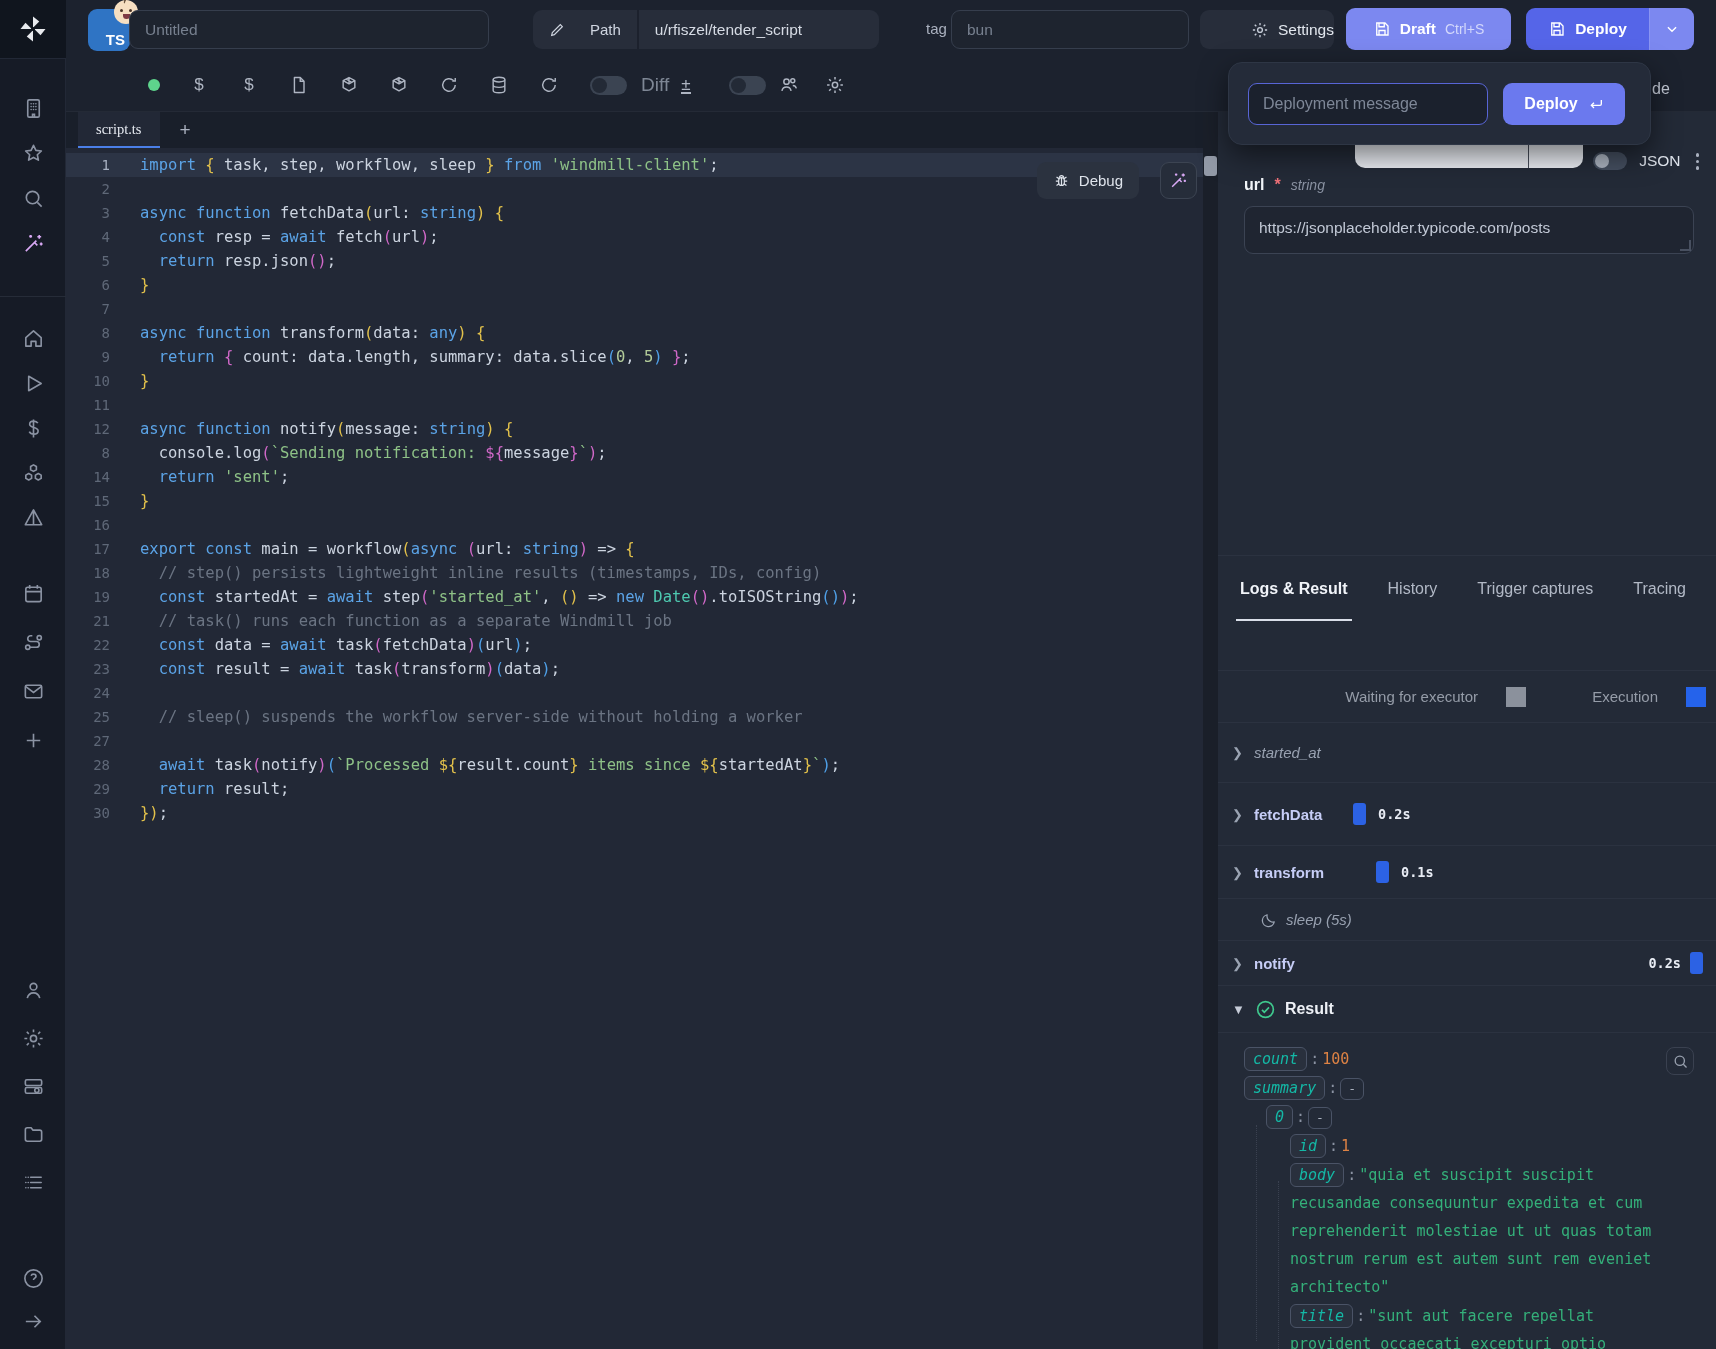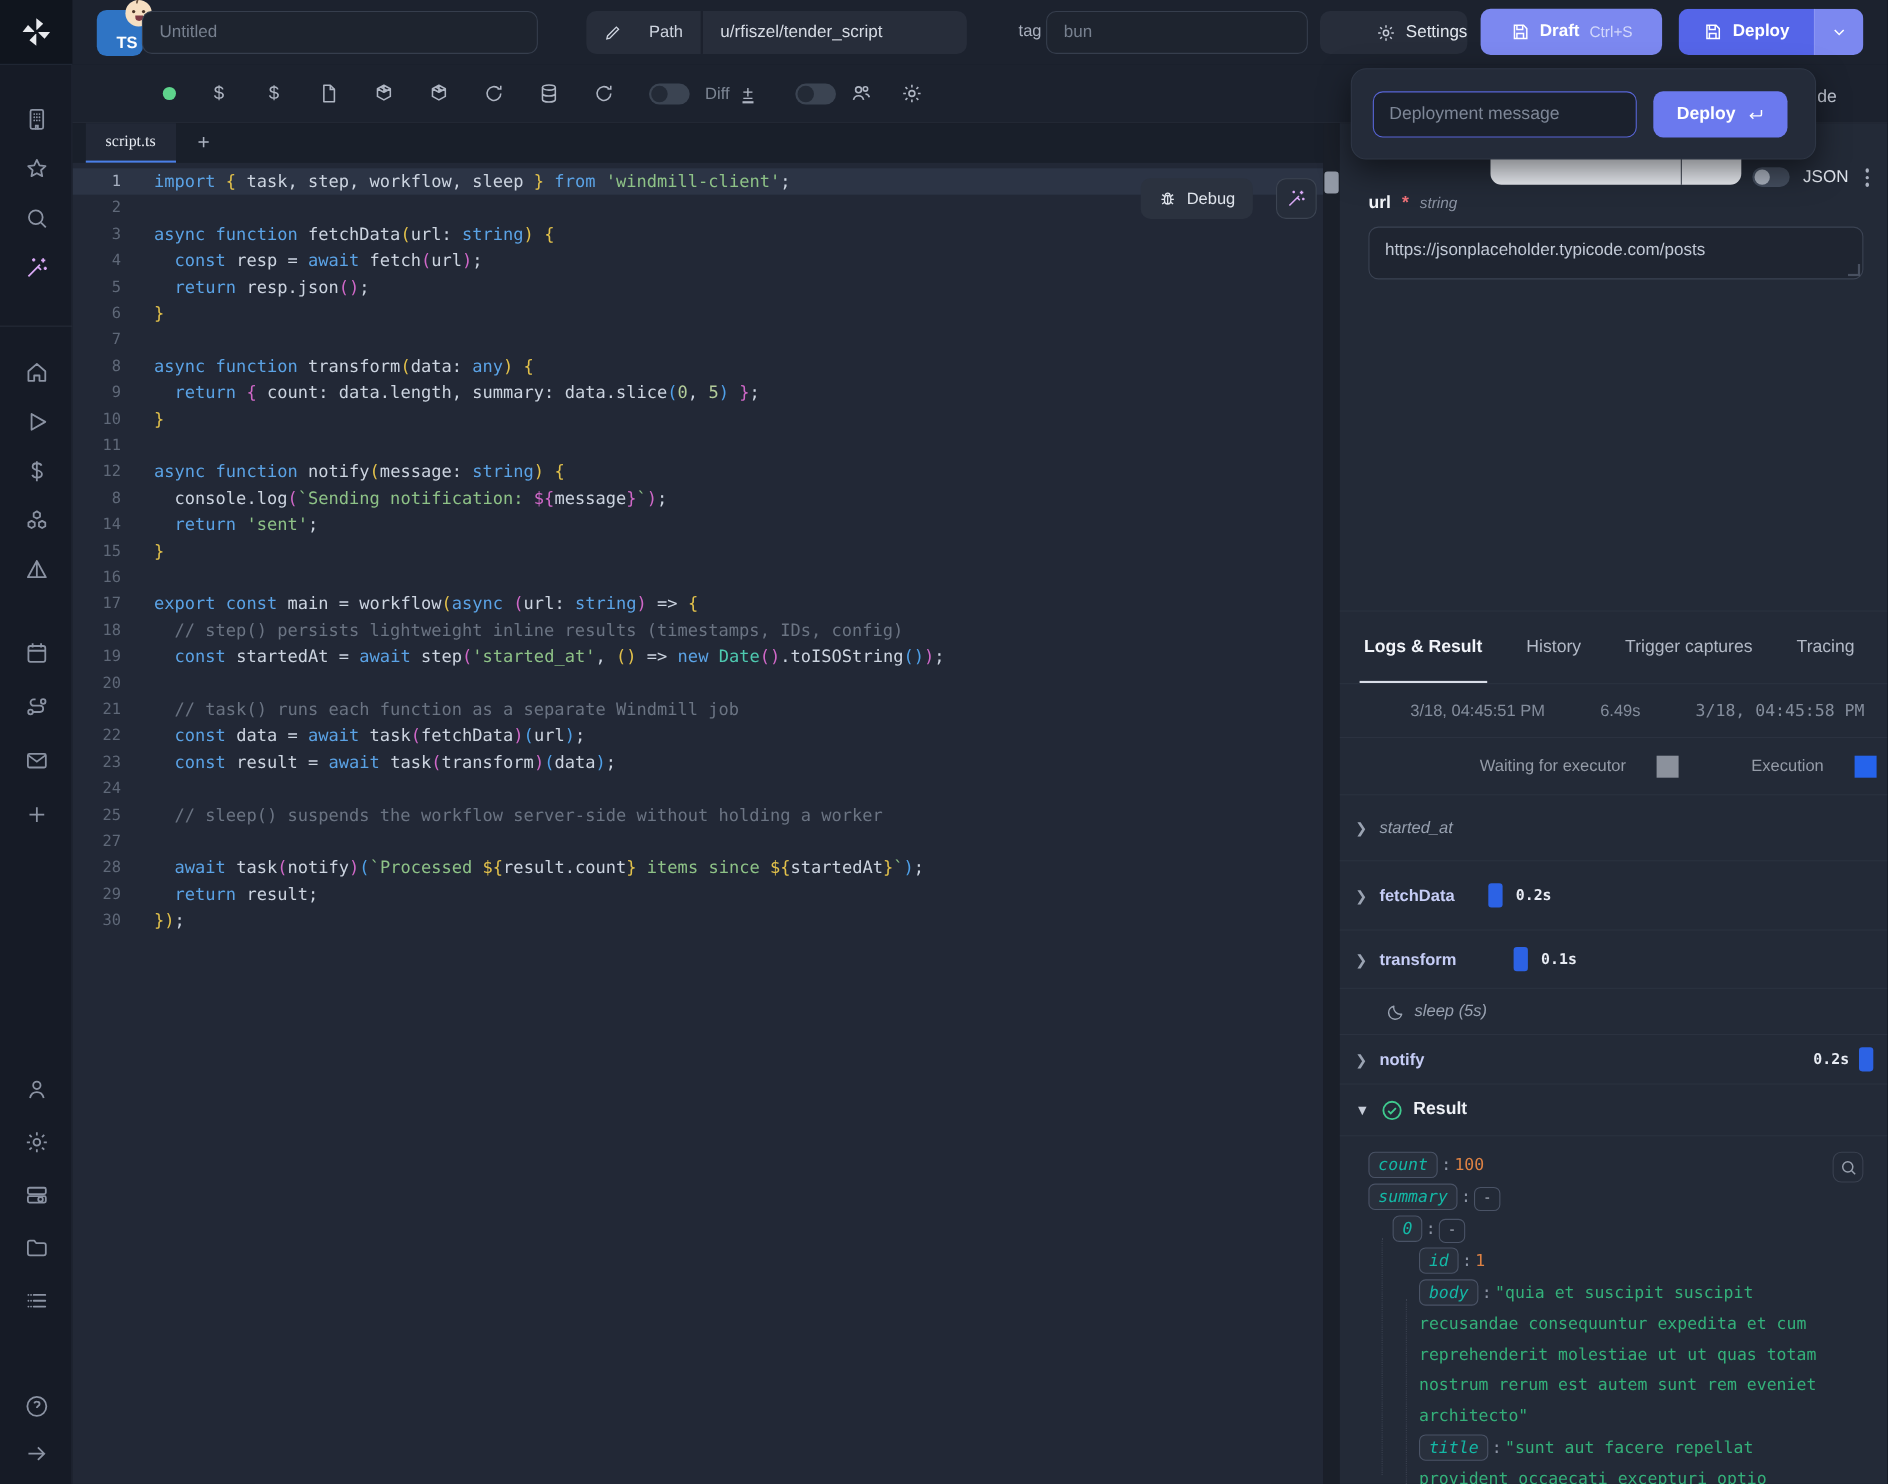--- a/index.html
+++ b/index.html
@@ -43,21 +43,21 @@
   .deploy-caret { width:44px; background:#7c88f0; display:flex; align-items:center; justify-content:center; color:#fff; }
   .deploy-caret svg { width:14px; height:14px; }
 
   
   .toolbar { position:absolute; left:66px; top:59px; width:1650px; height:53px; background:#1c222e; display:flex; align-items:center; border-bottom:1px solid #242a36; }
   .tb-item { width:22px; height:22px; display:flex; align-items:center; justify-content:center; color:#aeb5c2; margin-left:28px; cursor:pointer; font-size:17px; }
   .tb-item svg { width:20px; height:20px; }
   .status-dot { width:12px; height:12px; border-radius:50%; background:#5ed48c; margin-left:82px; }
   .toggle { width:37px; height:19px; border-radius:10px; background:#3b4452; position:relative; cursor:pointer; }
   .toggle .knob { position:absolute; left:2px; top:2px; width:15px; height:15px; border-radius:50%; background:#232a36; }
-  .diff-label { color:#7e8795; font-size:15px; margin-left:14px; }
+  .diff-label { color:#7e8795; font-size:19px; margin-left:14px; }
   .pm-icon { color:#aeb5c2; font-size:17px; border-bottom:2px solid #aeb5c2; line-height:15px; margin-left:12px; cursor:pointer;}
 
   
   .editor-col { position:absolute; left:66px; top:112px; width:1137px; height:1237px; background:#191f2a; }
   .tabbar { position:relative; height:36px; display:flex; align-items:flex-end; }
   .file-tab { margin-left:12px; height:36px; padding:0 18px; background:#222836; color:#e6eaf1; font-size:14.5px; display:flex; align-items:center; border-bottom:2.5px solid #4b7fe8; cursor:pointer;font-family:Liberation Serif, serif; }
   .new-tab { margin-left:14px; height:36px; display:flex; align-items:center; color:#aab1bf; font-size:19px; cursor:pointer; padding:0 6px;}
   .editor { position:relative; width:1137px; height:1201px; background:#222836; overflow:hidden; }
   .code-lines { position:absolute; left:0; top:5px; width:100%; }
   .code-line { position:relative; height:24px; line-height:24px; white-space:pre; font-family:"DejaVu Sans Mono",monospace; font-size:15.5px; }
@@ -399,21 +399,20 @@
           <div class="code-line "><span class="ln">10</span><span class="lc"><span class="tk-g">}</span></span></div>
           <div class="code-line "><span class="ln">11</span><span class="lc"></span></div>
           <div class="code-line "><span class="ln">12</span><span class="lc"><span class="tk-k">async function </span><span class="tk-d">notify</span><span class="tk-g">(</span><span class="tk-d">message: </span><span class="tk-k">string</span><span class="tk-g">)</span><span class="tk-d"> </span><span class="tk-g">{</span></span></div>
           <div class="code-line "><span class="ln">8</span><span class="lc"><span class="tk-d">  console.log</span><span class="tk-p">(</span><span class="tk-s">`Sending notification: </span><span class="tk-p">${</span><span class="tk-d">message</span><span class="tk-p">}</span><span class="tk-s">`</span><span class="tk-p">)</span><span class="tk-d">;</span></span></div>
           <div class="code-line "><span class="ln">14</span><span class="lc"><span class="tk-d">  </span><span class="tk-k">return </span><span class="tk-s">'sent'</span><span class="tk-d">;</span></span></div>
           <div class="code-line "><span class="ln">15</span><span class="lc"><span class="tk-g">}</span></span></div>
           <div class="code-line "><span class="ln">16</span><span class="lc"></span></div>
           <div class="code-line "><span class="ln">17</span><span class="lc"><span class="tk-k">export const </span><span class="tk-v">main</span><span class="tk-d"> = workflow</span><span class="tk-g">(</span><span class="tk-k">async </span><span class="tk-p">(</span><span class="tk-d">url: </span><span class="tk-k">string</span><span class="tk-p">)</span><span class="tk-d"> =&gt; </span><span class="tk-g">{</span></span></div>
           <div class="code-line "><span class="ln">18</span><span class="lc"><span class="tk-c">  // step() persists lightweight inline results (timestamps, IDs, config)</span></span></div>
           <div class="code-line "><span class="ln">19</span><span class="lc"><span class="tk-d">  </span><span class="tk-k">const </span><span class="tk-v">startedAt</span><span class="tk-d"> = </span><span class="tk-k">await </span><span class="tk-d">step</span><span class="tk-p">(</span><span class="tk-s">'started_at'</span><span class="tk-d">, </span><span class="tk-g">()</span><span class="tk-d"> =&gt; </span><span class="tk-k">new </span><span class="tk-t">Date</span><span class="tk-p">()</span><span class="tk-d">.toISOString</span><span class="tk-b">()</span><span class="tk-p">)</span><span class="tk-d">;</span></span></div>
-          <div class="code-line "><span class="ln">20</span><span class="lc"></span></div>
           <div class="code-line "><span class="ln">21</span><span class="lc"><span class="tk-c">  // task() runs each function as a separate Windmill job</span></span></div>
           <div class="code-line "><span class="ln">22</span><span class="lc"><span class="tk-d">  </span><span class="tk-k">const </span><span class="tk-v">data</span><span class="tk-d"> = </span><span class="tk-k">await </span><span class="tk-d">task</span><span class="tk-p">(</span><span class="tk-d">fetchData</span><span class="tk-p">)</span><span class="tk-b">(</span><span class="tk-d">url</span><span class="tk-b">)</span><span class="tk-d">;</span></span></div>
           <div class="code-line "><span class="ln">23</span><span class="lc"><span class="tk-d">  </span><span class="tk-k">const </span><span class="tk-v">result</span><span class="tk-d"> = </span><span class="tk-k">await </span><span class="tk-d">task</span><span class="tk-p">(</span><span class="tk-d">transform</span><span class="tk-p">)</span><span class="tk-b">(</span><span class="tk-d">data</span><span class="tk-b">)</span><span class="tk-d">;</span></span></div>
           <div class="code-line "><span class="ln">24</span><span class="lc"></span></div>
           <div class="code-line "><span class="ln">25</span><span class="lc"><span class="tk-c">  // sleep() suspends the workflow server-side without holding a worker</span></span></div>
           <div class="code-line "><span class="ln">27</span><span class="lc"></span></div>
           <div class="code-line "><span class="ln">28</span><span class="lc"><span class="tk-d">  </span><span class="tk-k">await </span><span class="tk-d">task</span><span class="tk-p">(</span><span class="tk-d">notify</span><span class="tk-p">)</span><span class="tk-b">(</span><span class="tk-s">`Processed </span><span class="tk-g">${</span><span class="tk-d">result.count</span><span class="tk-g">}</span><span class="tk-s"> items since </span><span class="tk-g">${</span><span class="tk-d">startedAt</span><span class="tk-g">}</span><span class="tk-s">`</span><span class="tk-b">)</span><span class="tk-d">;</span></span></div>
           <div class="code-line "><span class="ln">29</span><span class="lc"><span class="tk-d">  </span><span class="tk-k">return </span><span class="tk-d">result;</span></span></div>
           <div class="code-line "><span class="ln">30</span><span class="lc"><span class="tk-g">})</span><span class="tk-d">;</span></span></div>
         </div>
@@ -461,25 +460,20 @@
     <textarea class="url-area" style="">https://jsonplaceholder.typicode.com/posts</textarea>
     <span class="resize-grip"></span>
 
     <div class="rp-tabs" id="rp-tabs">
         <div class="rp-tab active">Logs &amp; Result</div>
         <div class="rp-tab ">History</div>
         <div class="rp-tab ">Trigger captures</div>
         <div class="rp-tab ">Tracing</div>
       </div>
 
-    <div class="times-row">
-      <span>3/18, 04:45:51 PM</span>
-      <span>6.49s</span>
-      <span class="mono">3/18, 04:45:58 PM</span>
-    </div>
 
     <div class="legend-row" id="legend-row">
         <span>Waiting for executor</span>
         <span class="legend-sw" style="background: rgb(139, 145, 156);"></span>
         <span class="legend-gap"></span>
         <span>Execution</span>
         <span class="legend-sw" style="background: rgb(37, 99, 235);"></span>
       </div>
 
     <div class="steps" id="steps">

